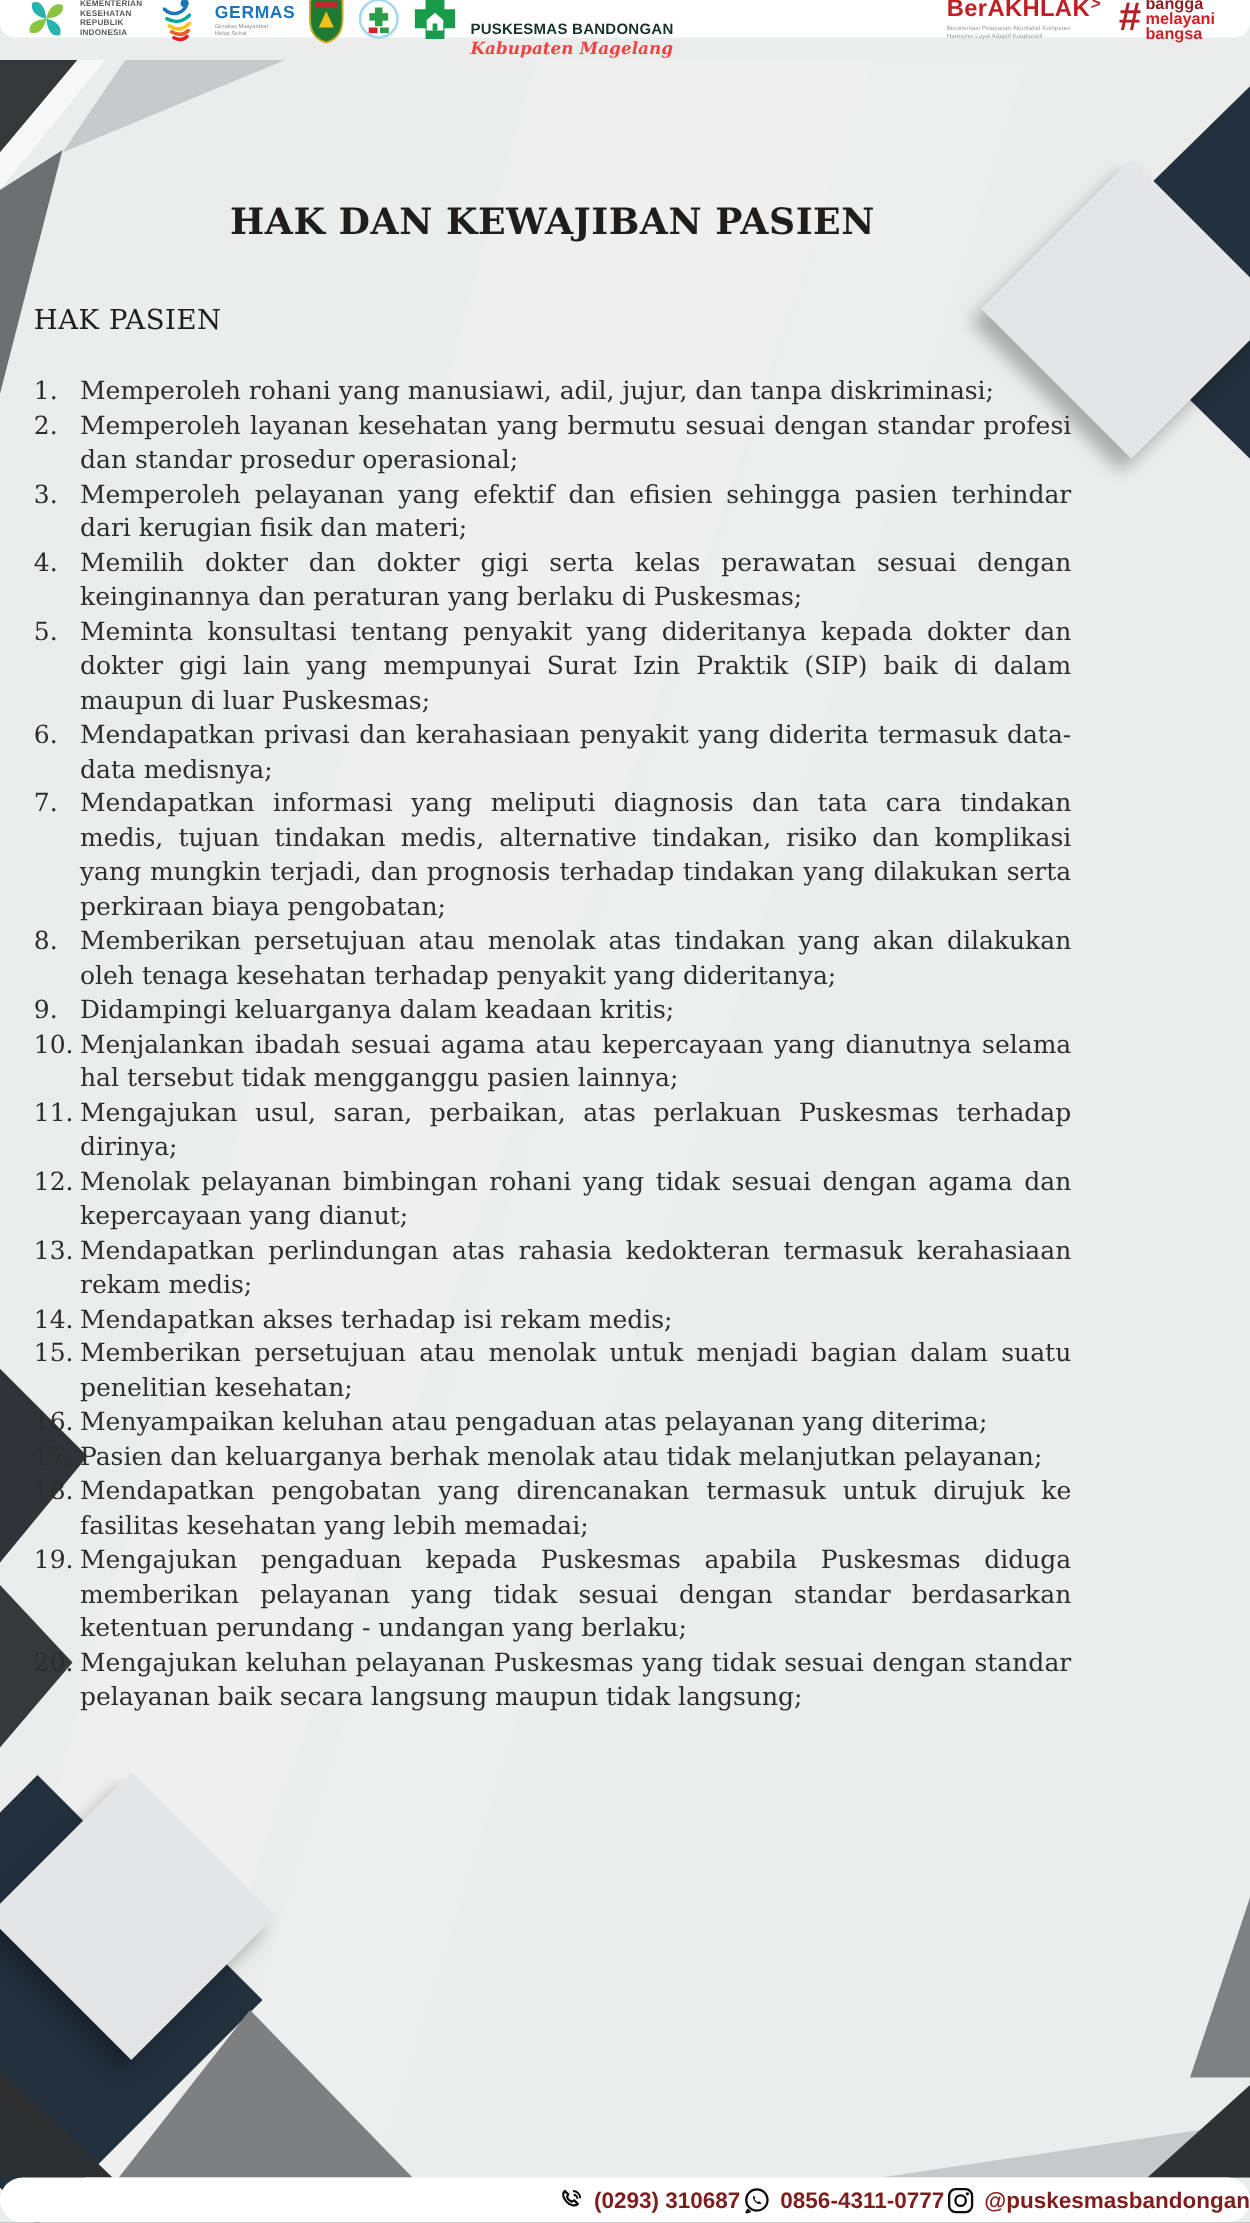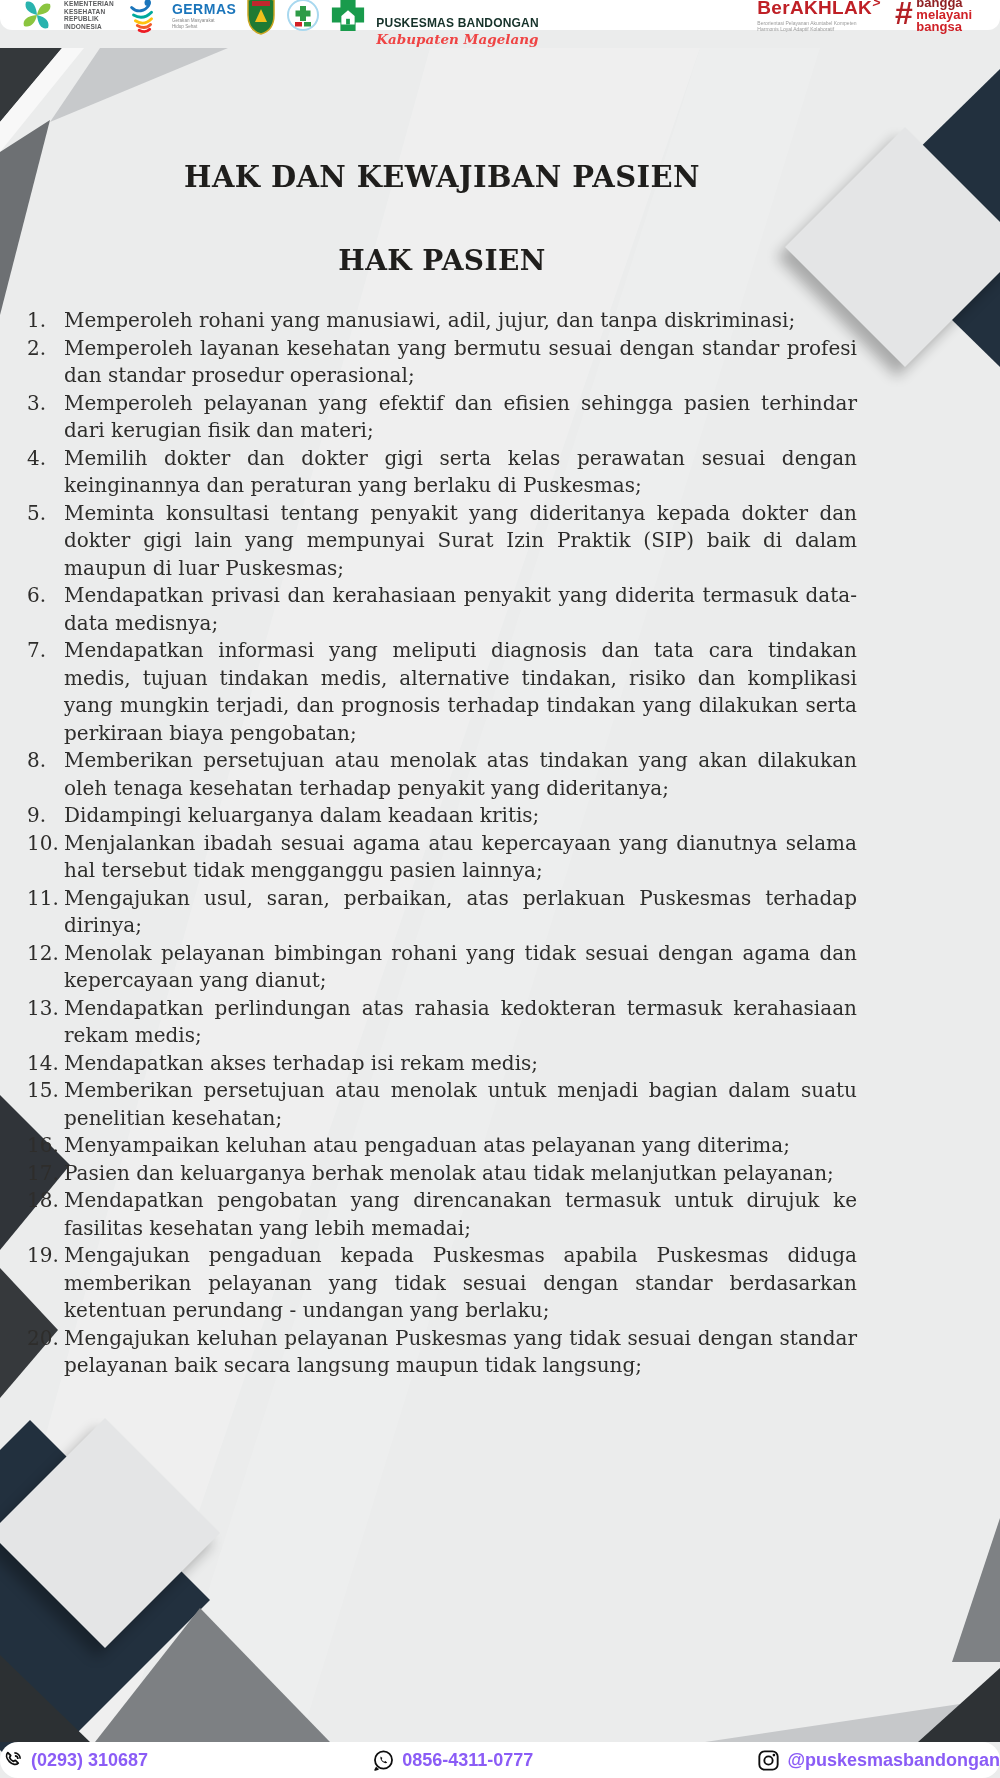--- a/index.html
+++ b/index.html
@@ -27,29 +27,29 @@
   .ber-arrow{font:900 13px "Liberation Sans",sans-serif;color:#bf2026;transform:skewX(-12deg);margin-top:-2px;}
   .ber-tagline{font:5px/5.8px "Liberation Sans",sans-serif;color:#9b9b9b;margin-top:2px;}
   .bangga{display:flex;align-items:center;gap:4px;line-height:1;}
   .bangga-hash{font:italic 900 32px "Liberation Sans",sans-serif;color:#b32025;margin-top:-4px;}
   .bangga-col{display:flex;flex-direction:column;font:bold 13px/12px "Liberation Sans",sans-serif;}
   .bangga-w1{color:#8f2023;} .bangga-w2{color:#cf2127;} .bangga-w3{color:#cf2127;}
 
   
   .doc{position:absolute;top:48px;left:27px;width:830px;z-index:2;color:#2e2d2b;}
   .doc h1{font-size:29px;font-weight:bold;text-align:center;letter-spacing:.4px;margin:112px 0 0;color:#1f1e1c;}
-  .doc h2{font-size:28px;font-weight:bold;text-align:center;letter-spacing:.4px;margin:50px 0 0;color:#1f1e1c;}
+  .doc h2{font-size:22px;font-weight:normal;letter-spacing:.4px;margin:50px 0 0;color:#1f1e1c;}
   ol.rights{list-style:none;counter-reset:n;margin:30px 0 0;padding:0;font-size:20px;line-height:27.5px;}
   ol.rights li{counter-increment:n;position:relative;padding-left:37px;text-align:justify;}
   ol.rights li::before{content:counter(n) ".";position:absolute;left:0;top:0;}
 
   
   .contactbar{position:absolute;left:0;right:0;bottom:0;height:36px;background:#ffffff;z-index:6;
-              border-radius:18px;display:flex;align-items:center;justify-content:space-between;gap:21px;
-              font-family:"Liberation Sans",sans-serif;font-weight:bold;font-size:18px;color:#8b5cf6;}
+              border-radius:18px;display:flex;align-items:center;justify-content:flex-end;gap:1px;
+              font-family:"Liberation Sans",sans-serif;font-weight:bold;font-size:18px;color:#7f1d1d;}
   .citem{display:flex;align-items:center;gap:6px;}
   .citem svg{display:block;}
 </style>
 </head>
 <body>
 
 <div class="page">
 
   <svg class="bg" width="1000" height="1778" viewBox="0 0 1000 1778">
     <defs>

